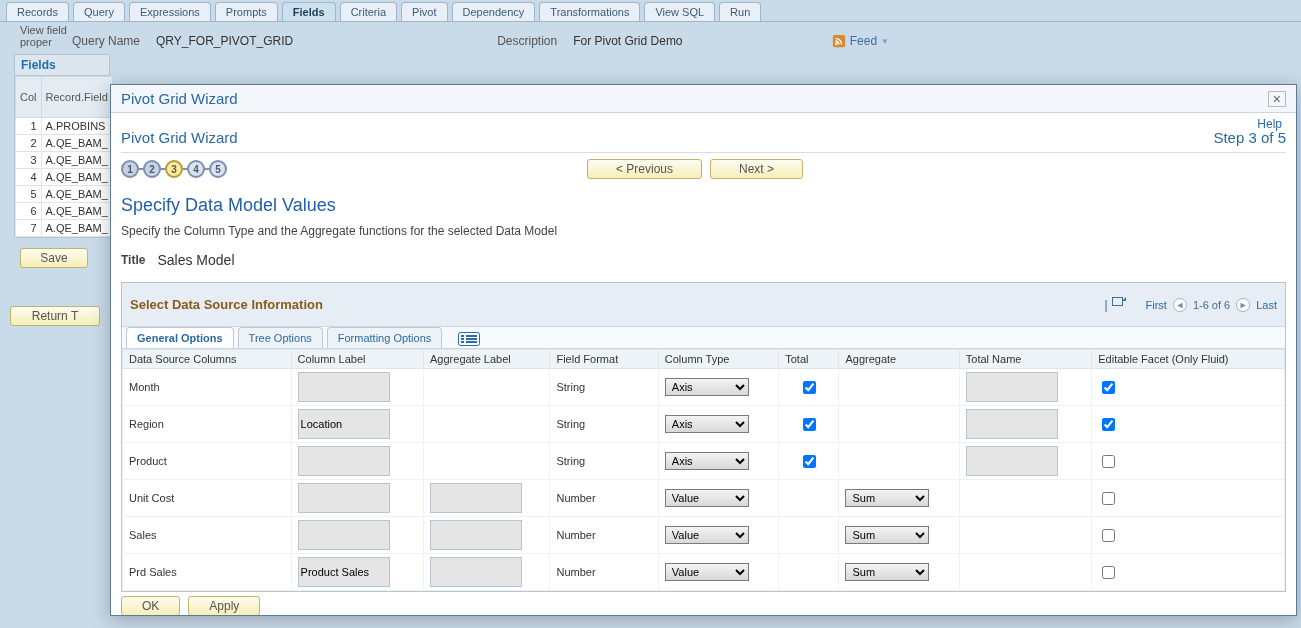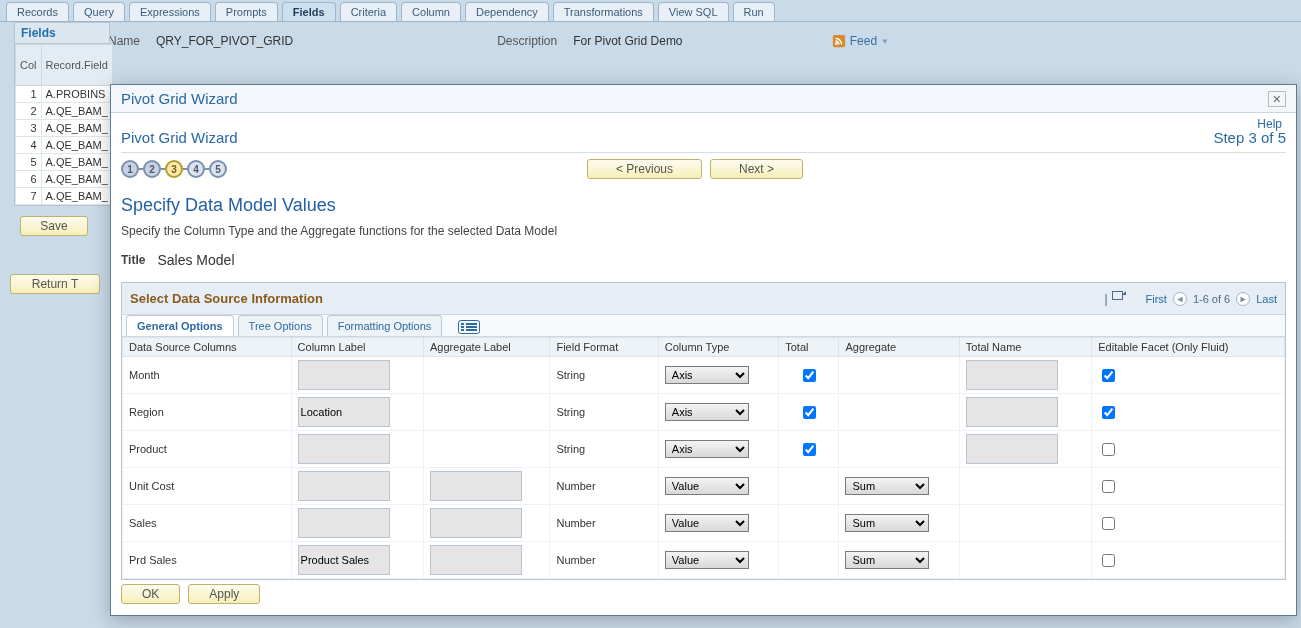--- a/index.html
+++ b/index.html
@@ -138,21 +138,21 @@
   .train-row .navbtns { margin-left: 360px; display:flex; gap:8px; }
   .train-row .navbtns .btn { padding: 2px 28px; }
 
   .section-title { color:#2360a5; font-size:18px; margin:6px 0 8px; }
   .section-desc { color:#444; font-size:12px; margin-bottom:14px; }
   .title-row { display:flex; align-items:center; gap:12px; margin-bottom:14px; color:#444;}
   .title-row .tl { font-weight:bold; }
   .title-row .tv { font-size:14px; color:#333;}
 
   .gridbox { border:1px solid #b8c4cf; background:#f0f4f8; }
-  .gridbox-header { background:#e6edf4; border-bottom:1px solid #cdd8e2; padding:8px 8px; display:flex; align-items:center;}
+  .gridbox-header { background:#e6edf4; border-bottom:1px solid #cdd8e2; padding:14px 8px; display:flex; align-items:center;}
   .gridbox-header .gt { color:#8a5c1b; font-weight:bold; font-size:13px;}
   .gridbox-header .spacer { flex:1;}
   .gridbox-header .nav { color:#4a6b8c; font-size:11px; display:flex; align-items:center; gap:6px;}
   .gridbox-header .nav .circ { width:14px;height:14px;border:1px solid #9eb6cb;border-radius:50%;display:inline-flex;align-items:center;justify-content:center;color:#7a90a5; font-size:9px; cursor:pointer; background:#fff;}
   .gridbox-header .nav a { color:#2b6aa3; cursor:pointer;}
   .gridbox-header .popout { margin-right:20px; cursor:pointer; }
 
   .innertabs { display:flex; border-bottom:1px solid #cdd8e2; background:#f7fafc; padding-left:4px; gap:4px; align-items:flex-end;}
   .innertabs .itab { border:1px solid #bfcbd7; border-bottom:none; border-radius:4px 4px 0 0; padding:4px 10px; background:#eef3f8; color:#2b6aa3; font-size:11px; cursor:pointer;}
   .innertabs .itab.active { background:#fff; font-weight:bold;}
@@ -174,21 +174,21 @@
 </head>
 <body>
 
 <div class="tabstrip" id="topTabs">
     <span class="tab">Records</span>
     <span class="tab">Query</span>
     <span class="tab">Expressions</span>
     <span class="tab">Prompts</span>
     <span class="tab active">Fields</span>
     <span class="tab">Criteria</span>
-    <span class="tab">Column</span>
+    <span class="tab">Pivot</span>
     <span class="tab">Dependency</span>
     <span class="tab">Transformations</span>
     <span class="tab">View SQL</span>
     <span class="tab">Run</span>
   </div>
 
 <div class="qinfo">
   <span class="lbl">Query Name</span>
   <span class="val">QRY_FOR_PIVOT_GRID</span>
   <span style="width:180px"></span>
@@ -202,20 +202,21 @@
         <path d="M4 5a7 7 0 017 7" stroke="#fff" stroke-width="1.5" fill="none"></path>
         <path d="M4 8a4 4 0 014 4" stroke="#fff" stroke-width="1.5" fill="none"></path>
       </svg>
     <span>Feed</span>
     <span style="color:#7aa0c4;font-size:8px;">▼</span>
   </span>
   <span style="width:380px"></span>
 </div>
 
 <div class="leftcol">
+  <div class="viewlbl">View field proper</div>
   <div class="fieldsbox" style="margin-left:14px; width:96px;">
     <div class="fieldsbox-title">Fields</div>
     <table>
       <thead>
           <tr>
         <th>Col</th>
         <th>Record.Field</th>
       </tr>
         </thead>
       <tbody id="fieldsRows">

